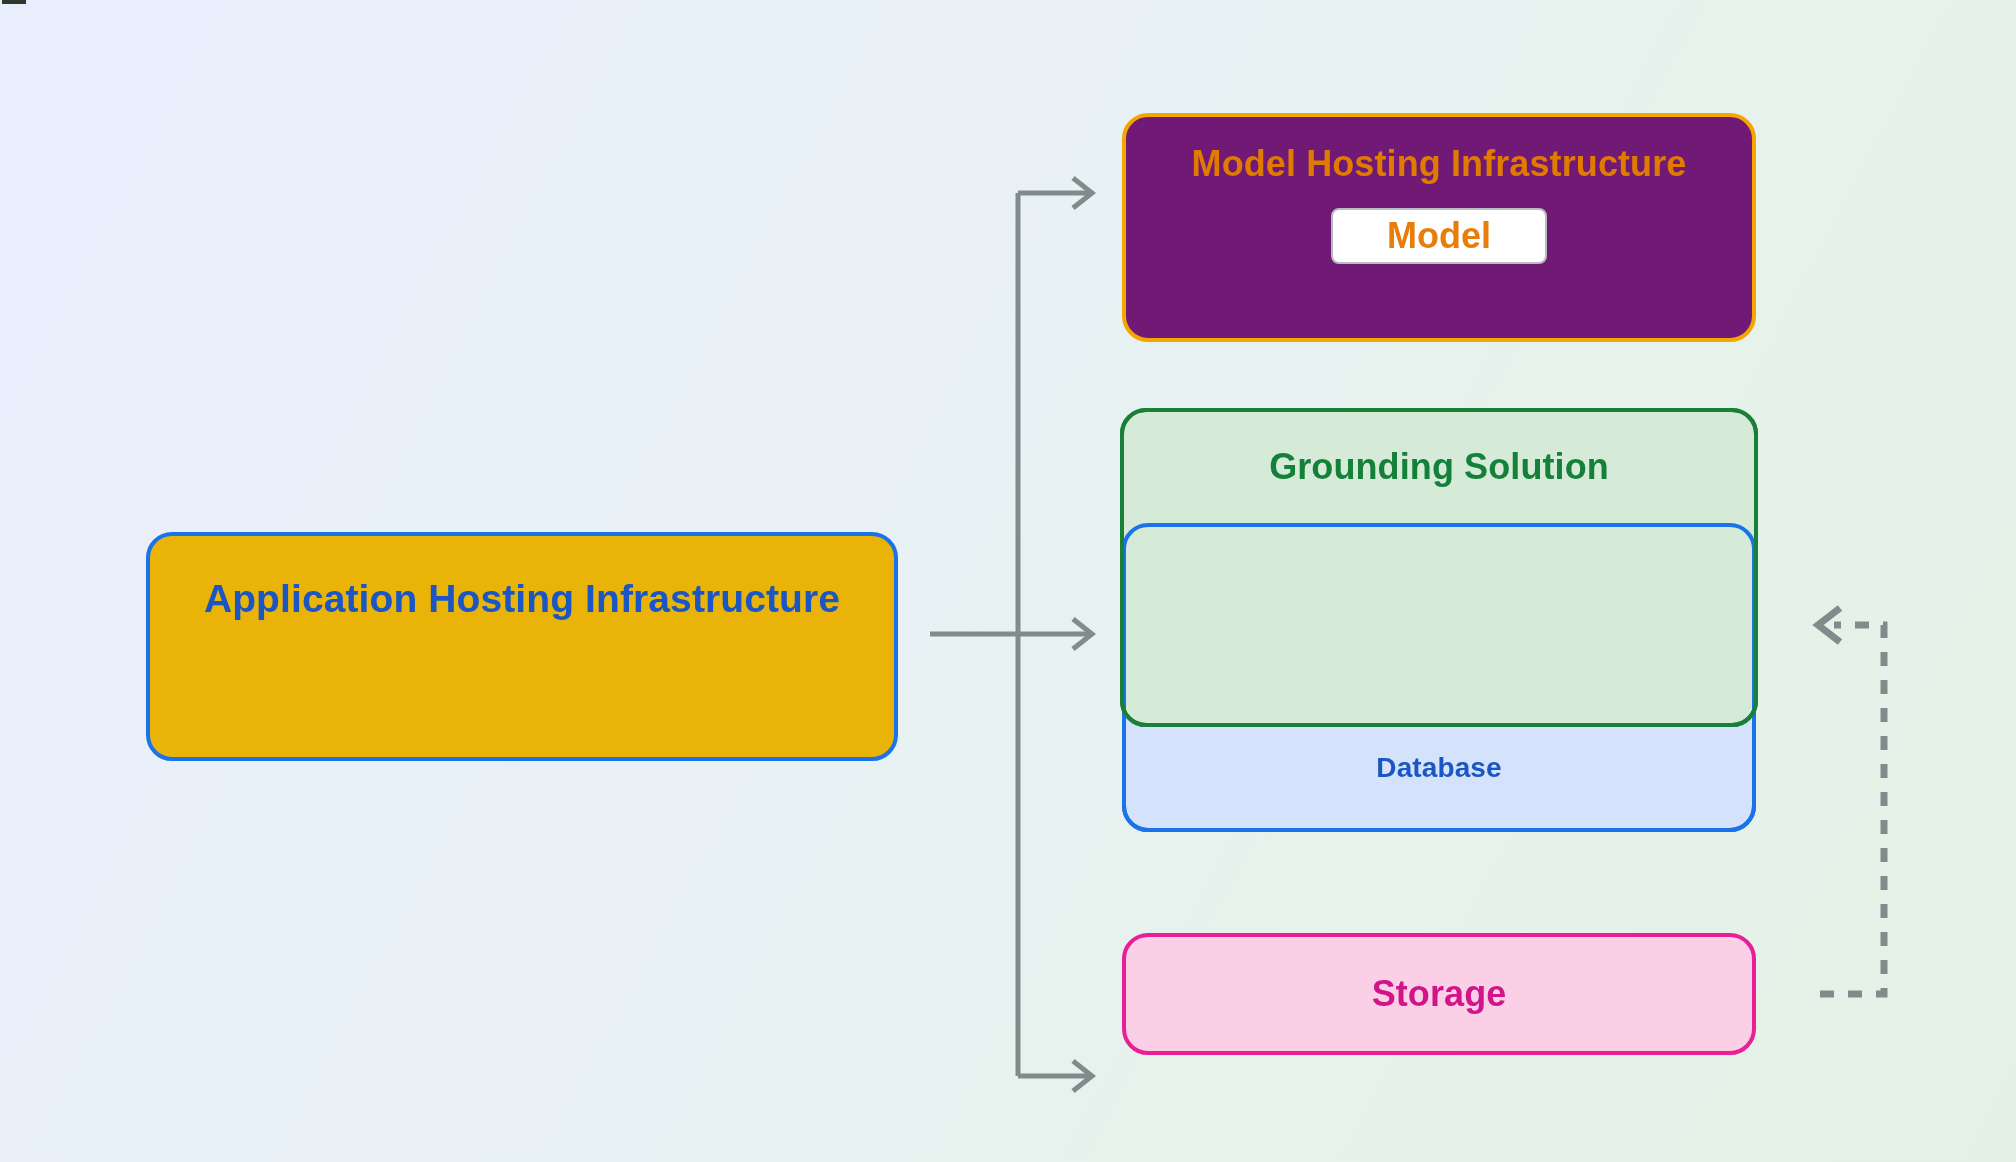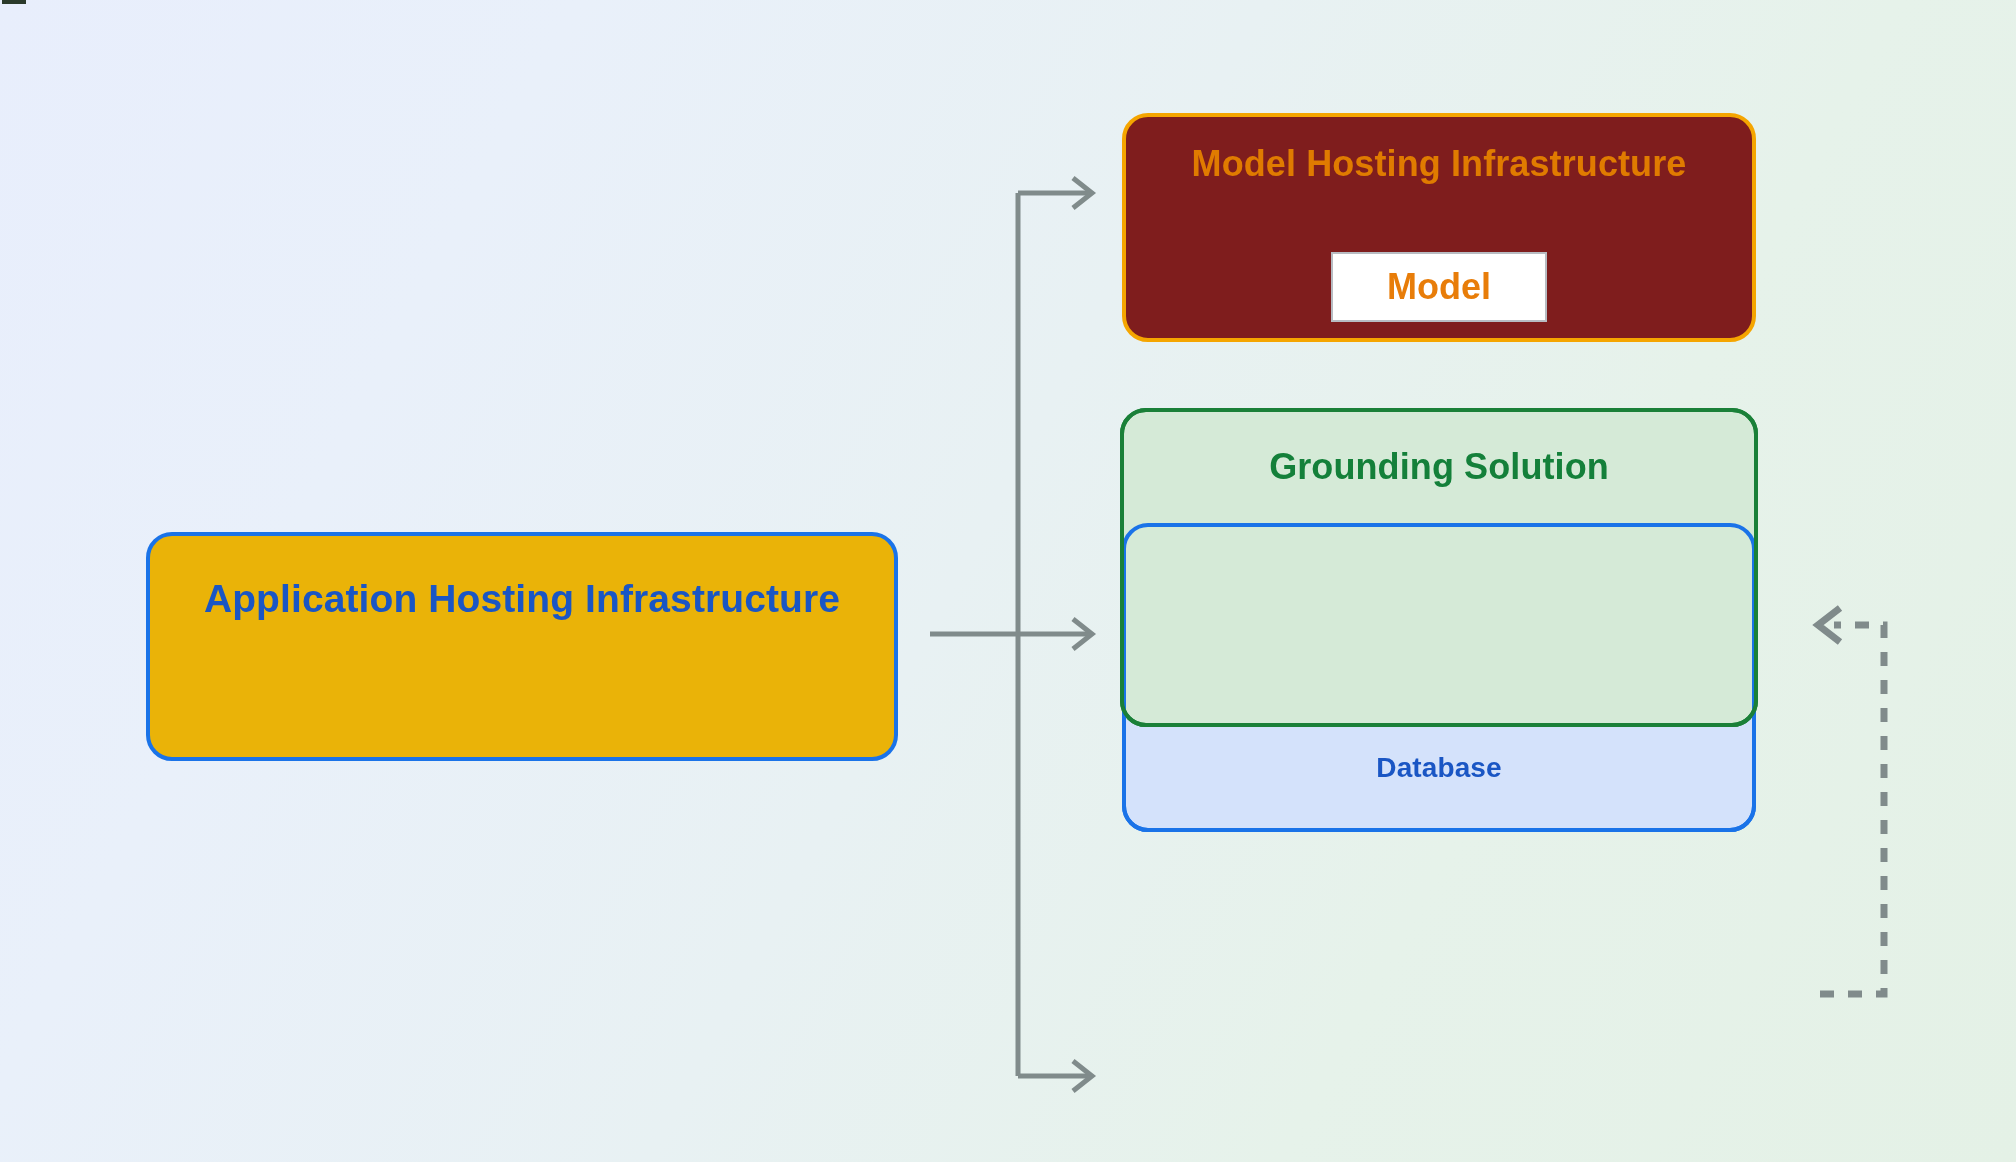--- a/index.html
+++ b/index.html
@@ -88,35 +88,35 @@
     color: #1a56c4;
     font-size: 37px;
   }
 
   
   #model-host {
     left: 1122px;
     top: 113px;
     width: 634px;
     height: 229px;
-    background: #7f1d1d;
+    background: #701a75;
     border-color: #f5a500;
     border-width: 4px;
     border-radius: 26px;
-    gap: 24px;
   }
   #model-host .node-title {
     color: #e07b00;
     font-size: 36px;
     margin-top: 26px;
   }
   #model-host .chip {
     width: 216px;
-    height: 70px;
-    margin-top: 44px;
+    height: 56px;
+    margin-top: 24px;
+    border-radius: 8px;
   }
   #model-host .chip-label {
     color: #e87d09;
     font-size: 36px;
   }
 
   
   #grounding {
     left: 1120px;
     top: 408px;
@@ -282,20 +282,23 @@
     <div class="node-title">Grounding Solution</div>
   </div>
 
   <div class="node" id="database">
     <div class="node-title">Database</div>
   </div>
 
   <div id="overlap-border-blue"></div>
   <div id="overlap-border-green"></div>
 
+  <div class="node" id="storage">
+    <div class="node-title">Storage</div>
+  </div>
 
   <svg id="connectors-top" viewBox="0 0 2016 1162" width="2016" height="1162">
     <g stroke="#808b8b" stroke-width="7" fill="none" stroke-dasharray="14 14" stroke-linecap="butt">
       <path d="M 1820 994 L 1884 994 L 1884 625 L 1834 625"></path>
     </g>
     <polyline points="1840,608 1818,625 1840,642" fill="none" stroke="#808b8b" stroke-width="7" stroke-linecap="butt" stroke-linejoin="miter"></polyline>
   </svg>
 
 </div>
 

